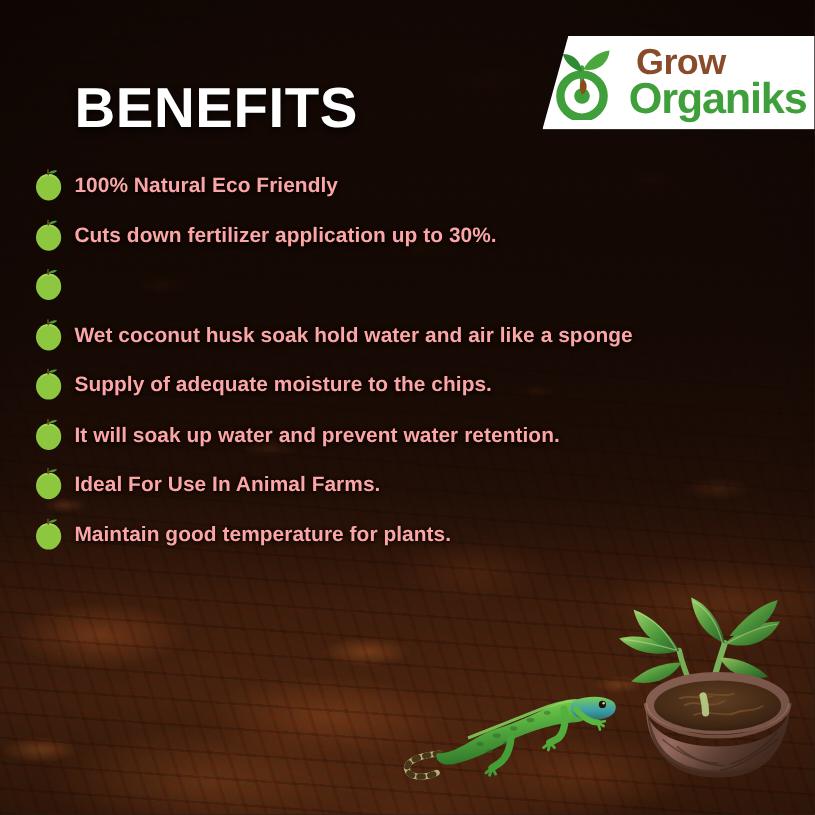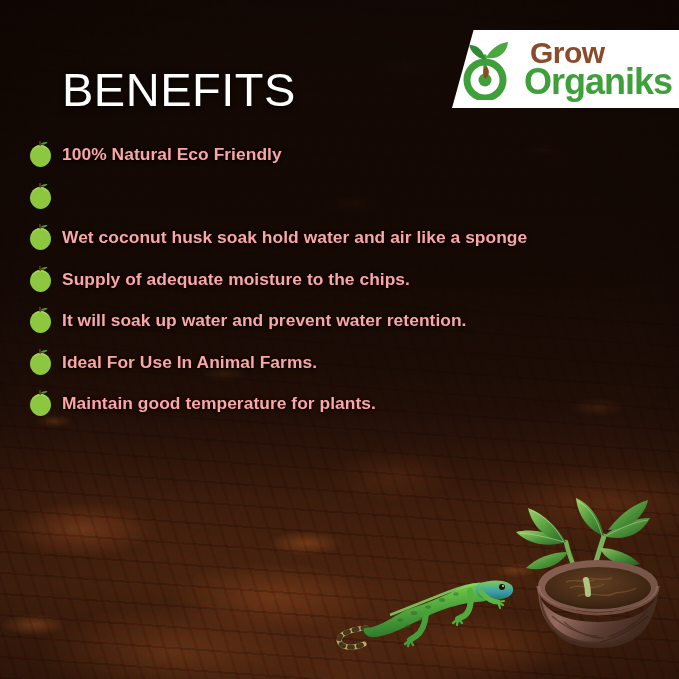--- a/index.html
+++ b/index.html
@@ -92,21 +92,21 @@
   .logo-organiks {
     font-family:"Liberation Sans", sans-serif;
     font-weight:bold; font-size:36px; color:#3f9f3a;
     letter-spacing:-1px; margin-left:12px; margin-top:1px;
   }
 
   
   .headline {
     position:absolute;
     left:62px; top:62px;
-    font-size:47px; font-weight:normal; color:#ffffff;
+    font-size:47px; font-weight:bold; color:#ffffff;
     letter-spacing:.5px;
     text-shadow:0 2px 6px rgba(0,0,0,.85);
   }
 
   
   .benefits {
     position:absolute;
     left:28px; top:134px; right:16px;
     list-style:none;
   }
@@ -278,20 +278,29 @@
   <li class="benefit-row">
     <svg class="bullet-icon" viewBox="0 0 25 27">
       <path d="M12.5 4 C6 4 2 9 2 15 C2 21 7 26 12.5 26 C18 26 23 21 23 15 C23 9 19 4 12.5 4 Z" fill="#8DC63F"></path>
       <path d="M12.5 4 C8 4 4.5 7.5 3.2 12 C5 7.8 8.5 5.6 12.5 5.6 C16.5 5.6 20 7.8 21.8 12 C20.5 7.5 17 4 12.5 4 Z" fill="#a8d95e"></path>
       <path d="M12.2 4.5 C12 3 11.8 1.6 12 0.6" fill="none" stroke="#6b4a1c" stroke-width="1.4" stroke-linecap="round"></path>
       <path d="M12.4 3.2 C14.6 1.2 17.4 0.6 19.6 1.2 C18 3.2 15 4.2 12.4 3.2 Z" fill="#4f9b3c"></path>
     </svg>
     <span class="benefit-text">100% Natural Eco Friendly</span>
   </li>
 
+  <li class="benefit-row">
+    <svg class="bullet-icon" viewBox="0 0 25 27">
+      <path d="M12.5 4 C6 4 2 9 2 15 C2 21 7 26 12.5 26 C18 26 23 21 23 15 C23 9 19 4 12.5 4 Z" fill="#8DC63F"></path>
+      <path d="M12.5 4 C8 4 4.5 7.5 3.2 12 C5 7.8 8.5 5.6 12.5 5.6 C16.5 5.6 20 7.8 21.8 12 C20.5 7.5 17 4 12.5 4 Z" fill="#a8d95e"></path>
+      <path d="M12.2 4.5 C12 3 11.8 1.6 12 0.6" fill="none" stroke="#6b4a1c" stroke-width="1.4" stroke-linecap="round"></path>
+      <path d="M12.4 3.2 C14.6 1.2 17.4 0.6 19.6 1.2 C18 3.2 15 4.2 12.4 3.2 Z" fill="#4f9b3c"></path>
+    </svg>
+    <span class="benefit-text">Cuts down fertilizer application up to 30%.</span>
+  </li>
 
 
   <li class="benefit-row">
     <svg class="bullet-icon" viewBox="0 0 25 27">
       <path d="M12.5 4 C6 4 2 9 2 15 C2 21 7 26 12.5 26 C18 26 23 21 23 15 C23 9 19 4 12.5 4 Z" fill="#8DC63F"></path>
       <path d="M12.5 4 C8 4 4.5 7.5 3.2 12 C5 7.8 8.5 5.6 12.5 5.6 C16.5 5.6 20 7.8 21.8 12 C20.5 7.5 17 4 12.5 4 Z" fill="#a8d95e"></path>
       <path d="M12.2 4.5 C12 3 11.8 1.6 12 0.6" fill="none" stroke="#6b4a1c" stroke-width="1.4" stroke-linecap="round"></path>
       <path d="M12.4 3.2 C14.6 1.2 17.4 0.6 19.6 1.2 C18 3.2 15 4.2 12.4 3.2 Z" fill="#4f9b3c"></path>
     </svg>
   </li>

